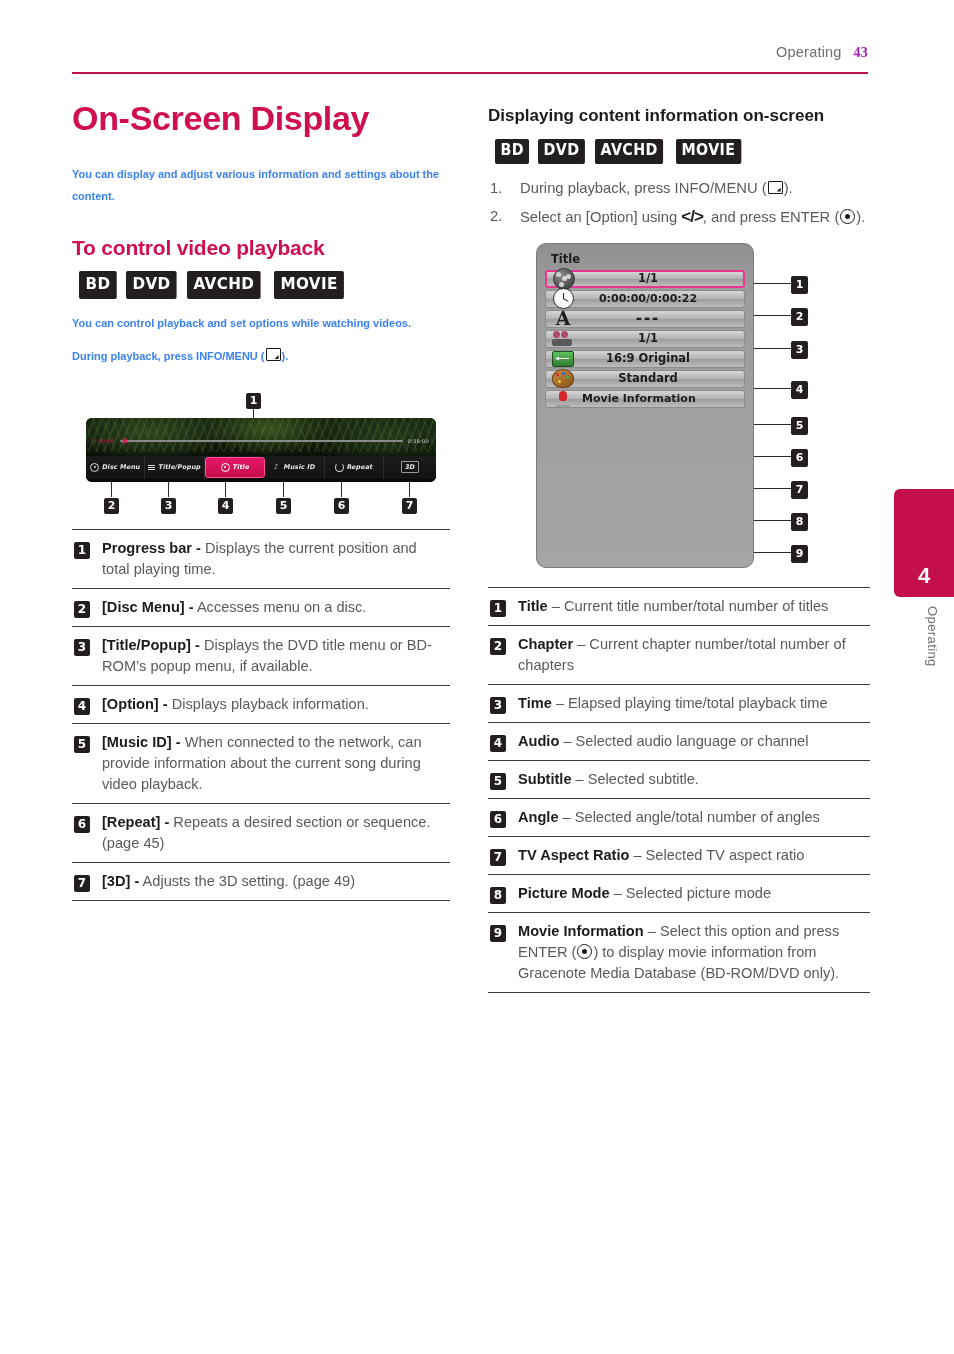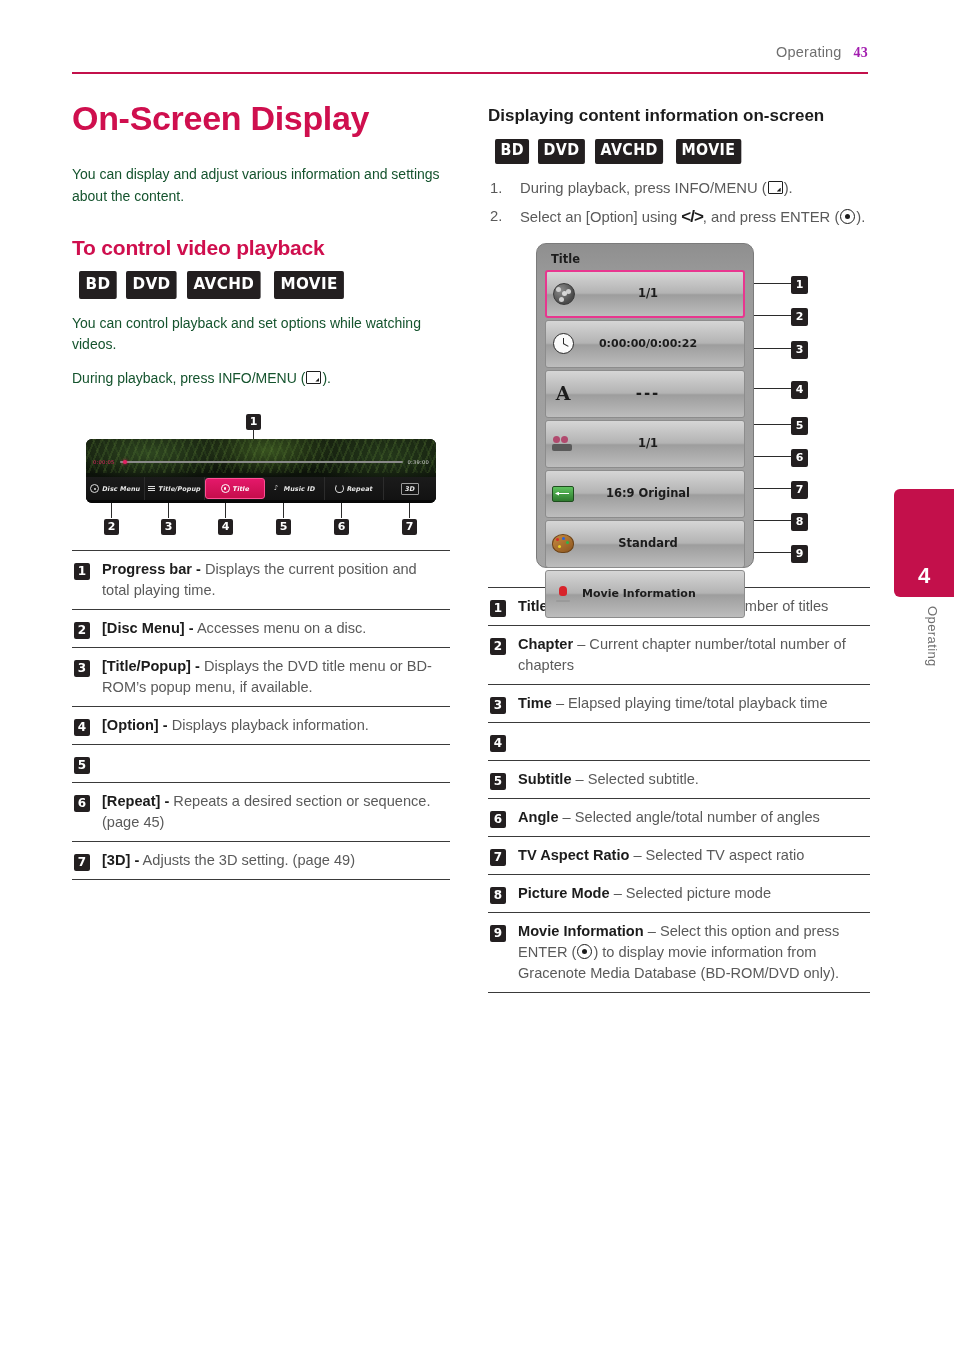--- a/index.html
+++ b/index.html
@@ -17,21 +17,21 @@
   .hdr-rule{position:absolute;left:0;top:28px;width:796px;height:1.6px;background:#c3104b;}
 
   
   .colL{position:absolute;left:72px;top:98px;width:378px;}
   .colR{position:absolute;left:488px;top:104px;width:382px;}
 
   h1.title{
     font-size:34px;line-height:40px;font-weight:700;color:#cf0f4e;
     margin:0 0 26px 0;letter-spacing:-.3px;
   }
-  p.body{font-size:14px;line-height:21.5px;color:#14532d;margin:0 0 12px 0;}
+  p.body{font-size:11px;line-height:21.5px;color:#3b82f6;margin:0 0 12px 0;font-weight:bold;}
   h2.sub{
     font-size:21px;line-height:26px;font-weight:700;color:#cf0f4e;margin:28px 0 10px 0;
     letter-spacing:-.2px;
   }
   h2.sub2{
     font-size:17px;line-height:23px;font-weight:700;color:#1c1c1c;margin:0 0 12px 0;
   }
 
   
   .badges{display:flex;gap:6px;margin:0 0 14px 7px;}
@@ -159,21 +159,21 @@
   .osdbox{
     position:absolute;left:48px;top:0;width:218px;height:325px;border-radius:10px;
     background:linear-gradient(180deg,#8f8f8f 0%,#9b9b9b 12%,#a5a5a5 100%);
     border:1.5px solid #7b7b7b;padding:6px 8px 8px 8px;box-sizing:border-box;
   }
   .osd-title{
     font-size:11.5px;font-weight:700;color:#1c1c1c;font-family:"DejaVu Sans", sans-serif;
     padding:2px 0 4px 6px;
   }
   .orow{
-    position:relative;height:48px;margin-bottom:2px;border-radius:3px;
+    position:relative;height:18px;margin-bottom:2px;border-radius:3px;
     background:linear-gradient(180deg,#d6d6d6 0%,#b3b3b3 48%,#9d9d9d 52%,#bdbdbd 100%);
     border:1px solid #8c8c8c;display:flex;align-items:center;box-sizing:border-box;
   }
   .orow.tall{height:38px;}
   .orow.sel{border:2.2px solid #e8368f;}
   .oicon{flex:0 0 34px;display:flex;align-items:center;justify-content:center;}
   .oval{
     flex:1;text-align:center;padding-right:28px;font-size:11.5px;font-weight:700;color:#1c1c1c;
     font-family:"DejaVu Sans", sans-serif;line-height:13px;
   }
@@ -350,20 +350,24 @@
       <div class="defrow">
         <div class="chipcell"><span class="chip">4</span></div>
         <div class="deftxt">
           <b>[Option] -</b>
           <span>Displays playback information.</span>
         </div>
       </div>
 
       <div class="defrow">
         <div class="chipcell"><span class="chip">5</span></div>
+        <div class="deftxt">
+          <b>[Music ID] -</b>
+          <span>When connected to the network, can provide information about the current song during video playback.</span>
+        </div>
       </div>
 
       <div class="defrow">
         <div class="chipcell"><span class="chip">6</span></div>
         <div class="deftxt">
           <b>[Repeat] -</b>
           <span>Repeats a desired section or sequence. (page 45)</span>
         </div>
       </div>
 
@@ -499,20 +503,24 @@
       <div class="defrow">
         <div class="chipcell"><span class="chip">3</span></div>
         <div class="deftxt">
           <b>Time</b>
           <span>– Elapsed playing time/total playback time</span>
         </div>
       </div>
 
       <div class="defrow">
         <div class="chipcell"><span class="chip">4</span></div>
+        <div class="deftxt">
+          <b>Audio</b>
+          <span>– Selected audio language or channel</span>
+        </div>
       </div>
 
       <div class="defrow">
         <div class="chipcell"><span class="chip">5</span></div>
         <div class="deftxt">
           <b>Subtitle</b>
           <span>– Selected subtitle.</span>
         </div>
       </div>
 

